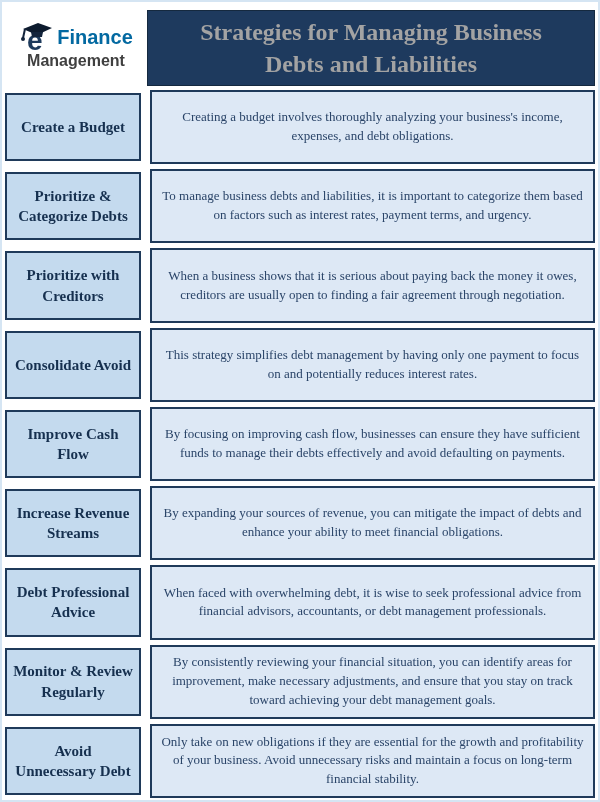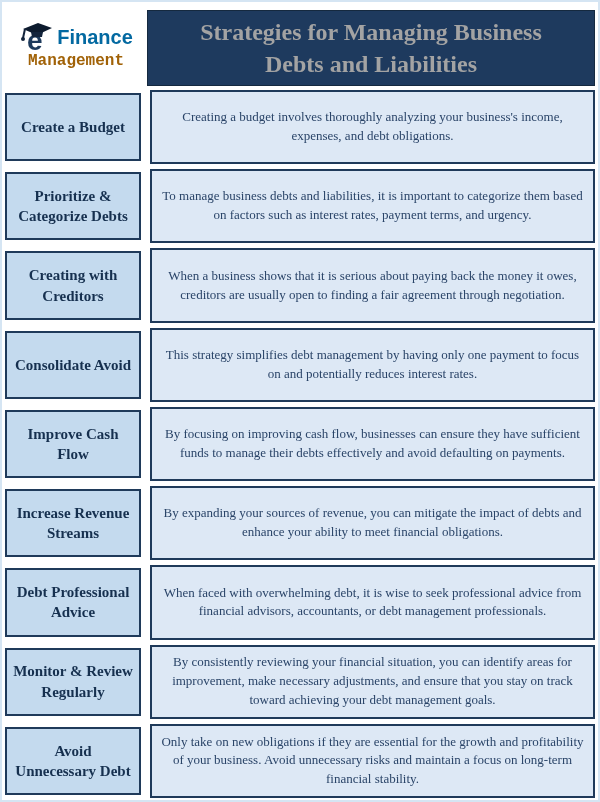--- a/index.html
+++ b/index.html
@@ -18,22 +18,22 @@
     width: 142px; display: flex; flex-direction: column;
     align-items: center; justify-content: center; background: #ffffff;
   }
   .logo-top { display: flex; align-items: center; gap: 2px; }
   .logo-icon { width: 36px; height: 34px; position: relative; flex: 0 0 auto; }
   .brand-finance {
     font-family: "Liberation Sans", sans-serif; font-weight: 700;
     font-size: 20px; color: #0369a1; letter-spacing: 0px;
   }
   .brand-management {
-    font-family: Liberation Mono, monospace; font-weight: 700;
-    font-size: 16px; color: #a16207; margin-top: -2px;
+    font-family: Liberation Sans, sans-serif; font-weight: 700;
+    font-size: 16px; color: #404040; margin-top: -2px;
   }
   .title-banner {
     flex: 1; background: #1e3a5e; border: 1px solid #15293f;
     color: #a3a3a3; display: flex; flex-direction: column;
     align-items: center; justify-content: center;
     font-weight: 700; font-size: 24px; line-height: 1.35;
     text-align: center; margin-top: 6px;
   }
 
   
@@ -89,21 +89,21 @@
     <div class="cell-left">Create a Budget</div>
     <div class="cell-right">Creating a budget involves thoroughly analyzing your business's income, expenses, and debt obligations.</div>
   </div>
 
   <div class="row">
     <div class="cell-left">Prioritize &amp; Categorize Debts</div>
     <div class="cell-right">To manage business debts and liabilities, it is important to categorize them based on factors such as interest rates, payment terms, and urgency.</div>
   </div>
 
   <div class="row">
-    <div class="cell-left">Creating with Creditors</div>
+    <div class="cell-left">Prioritize with Creditors</div>
     <div class="cell-right">When a business shows that it is serious about paying back the money it owes, creditors are usually open to finding a fair agreement through negotiation.</div>
   </div>
 
   <div class="row">
     <div class="cell-left">Consolidate Avoid</div>
     <div class="cell-right">This strategy simplifies debt management by having only one payment to focus on and potentially reduces interest rates.</div>
   </div>
 
   <div class="row">
     <div class="cell-left">Improve Cash Flow</div>

